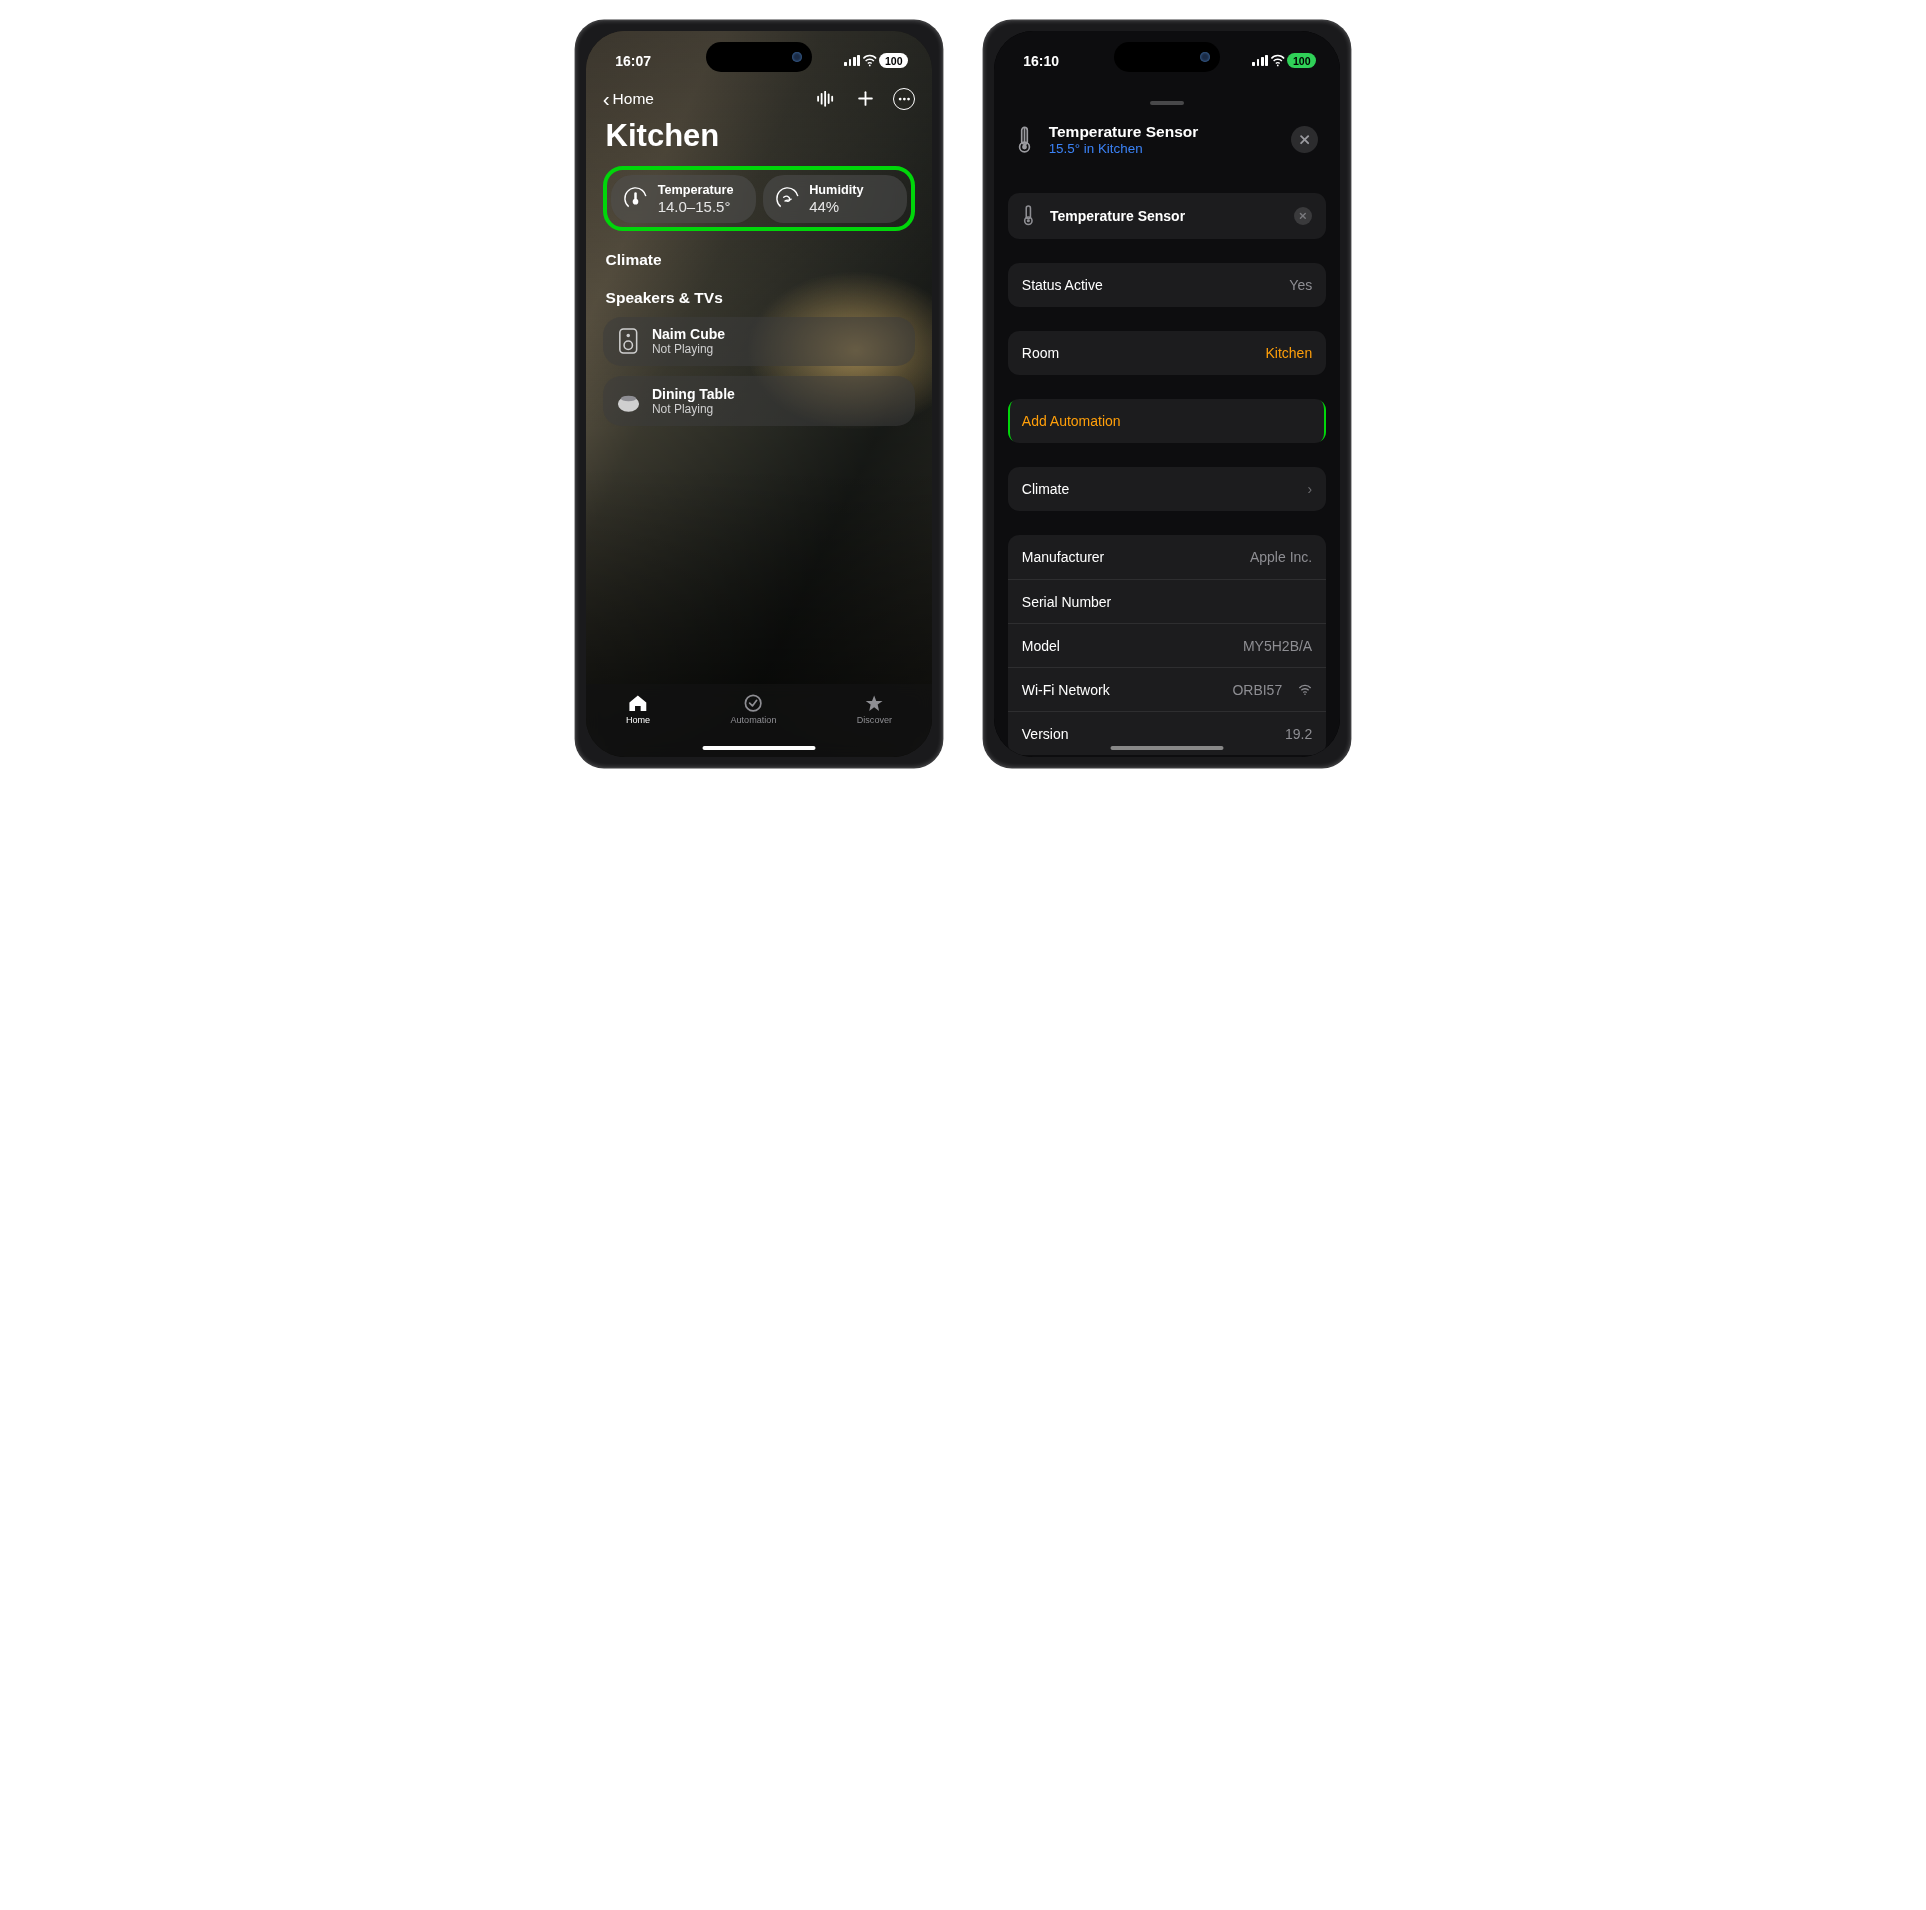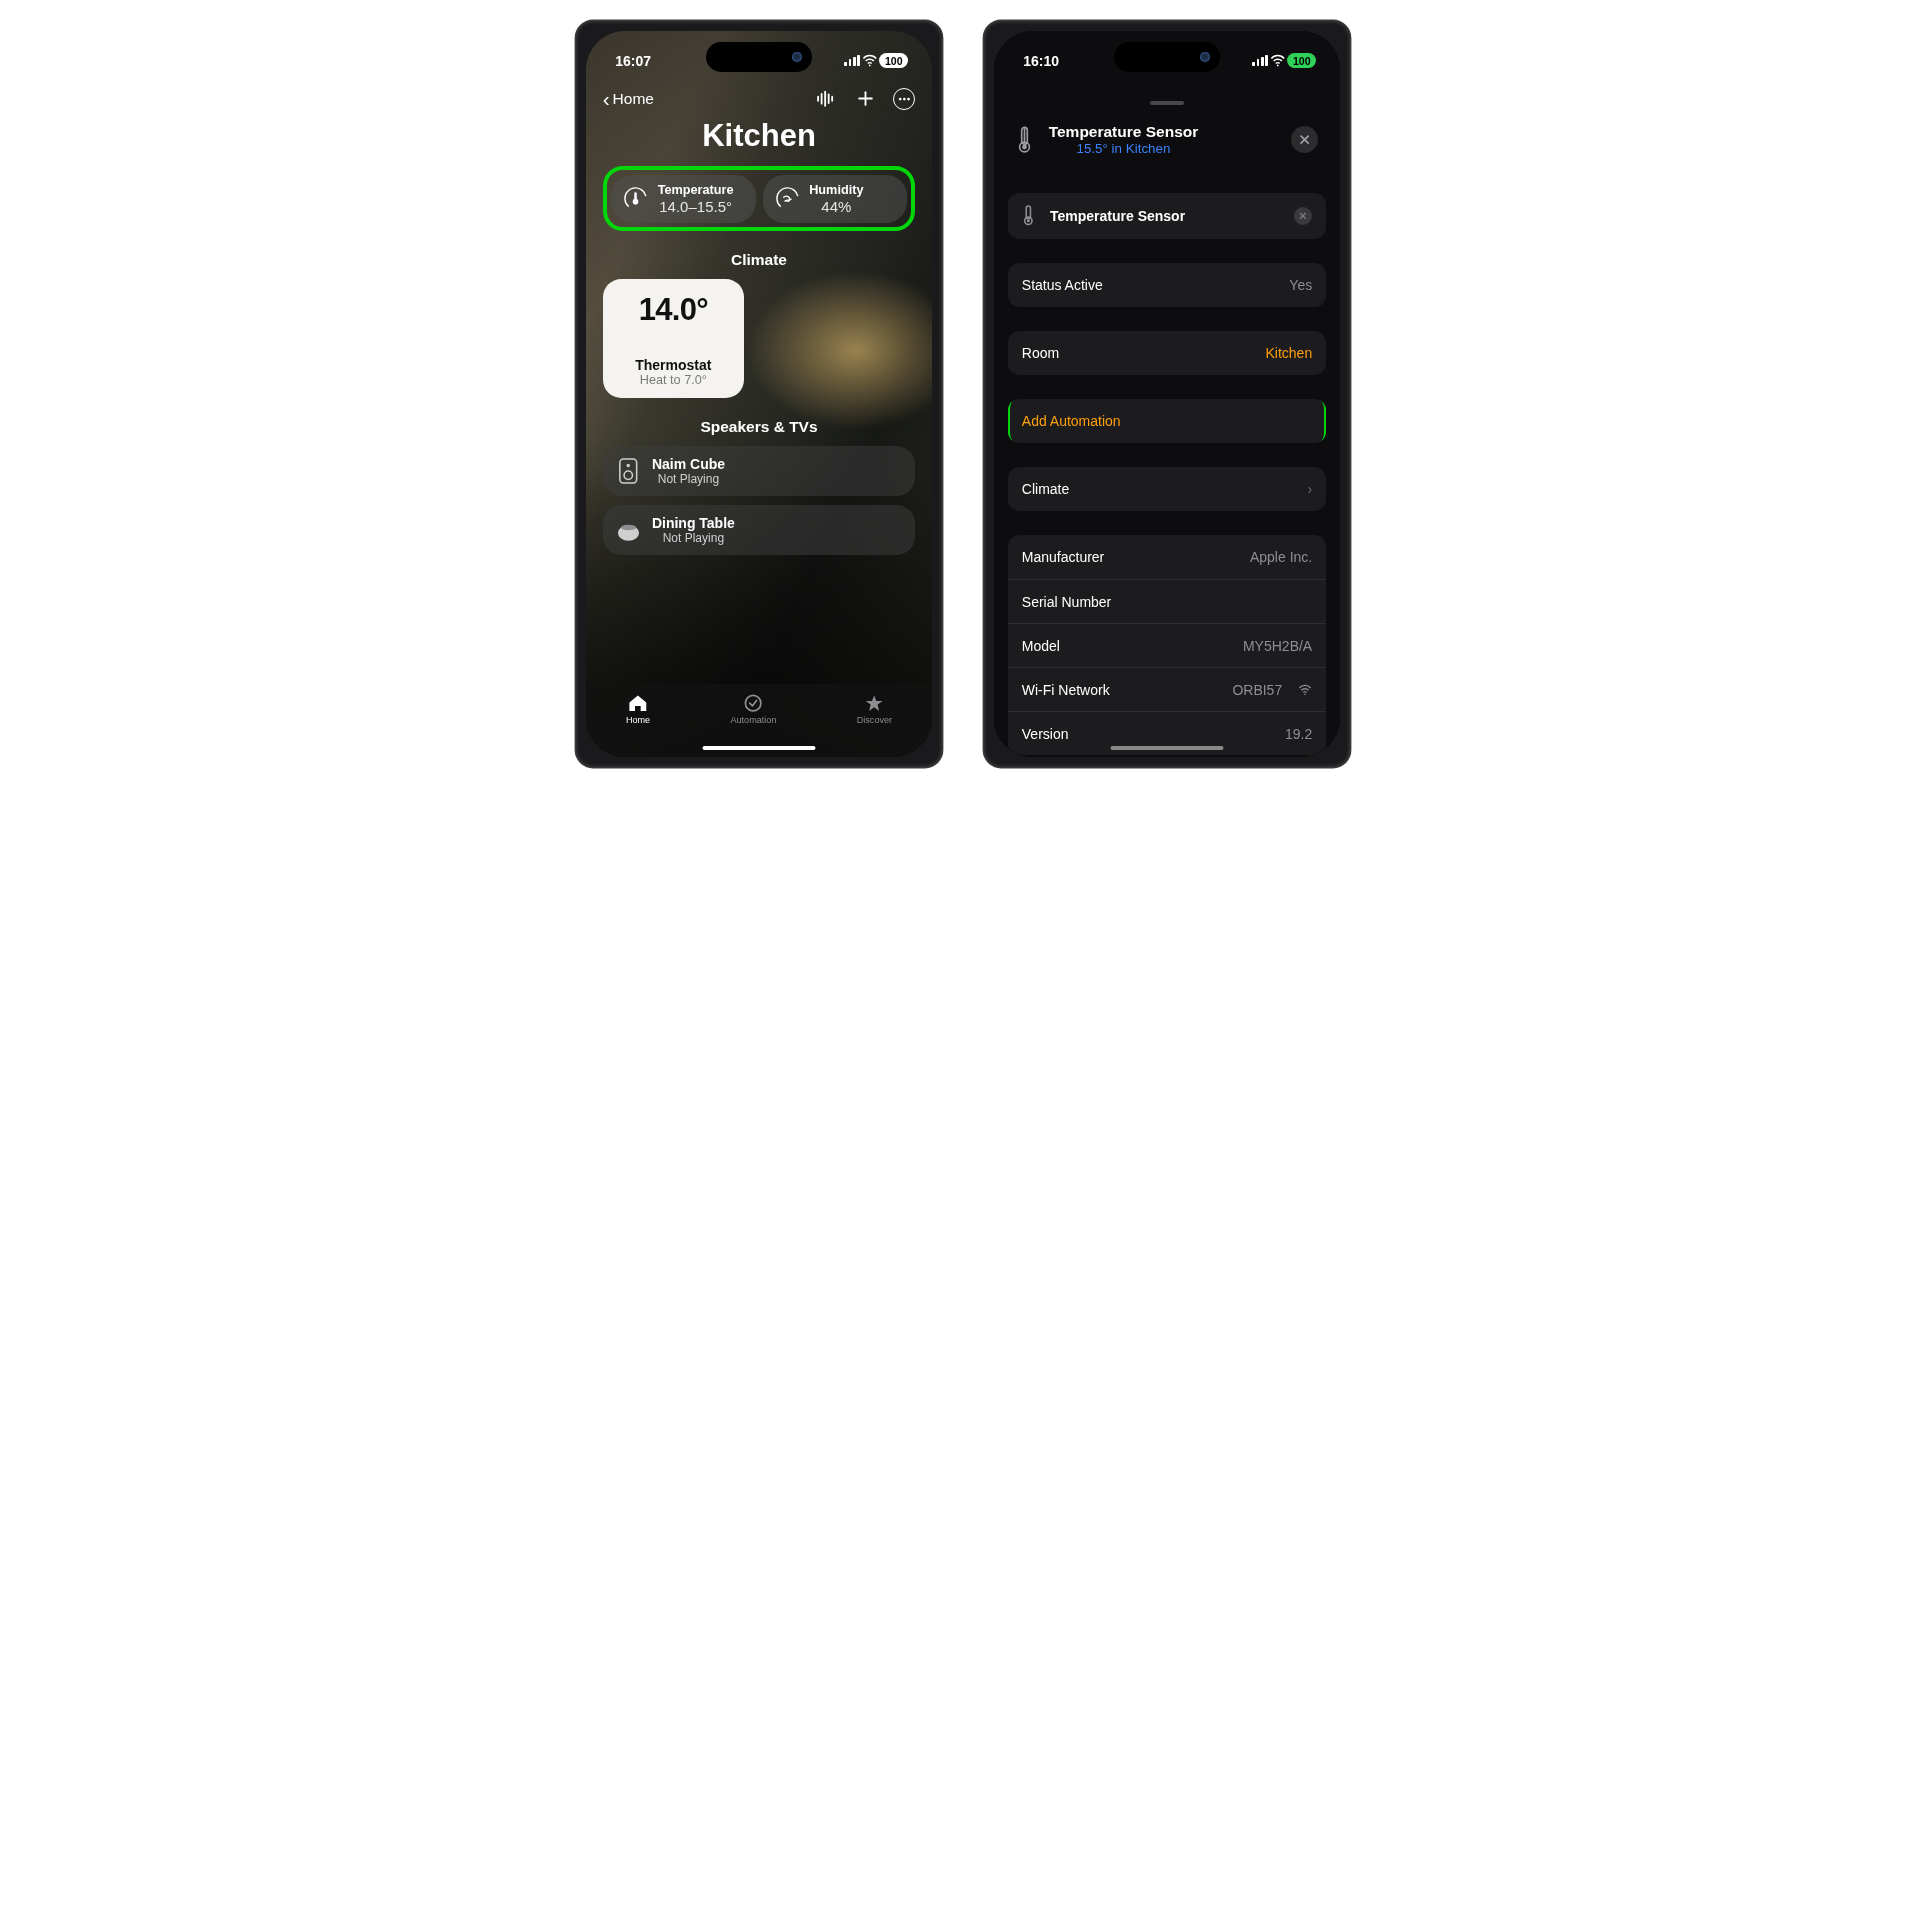--- a/index.html
+++ b/index.html
@@ -10,25 +10,24 @@
     gap: 42px;
     padding: 21px;
     justify-content: center;
   }
   
   
   .phone {
     width: 366px;
     height: 746px;
     background: #1a1a1c;
-    border-radius: 17px;
+    border-radius: 28px;
     padding: 9.8px;
     position: relative;
     box-shadow: 0 0 0 1.4px #3a3a3c, inset 0 0 4.2px rgba(255,255,255,0.2);
-    text-align: center;
   }
   .phone::before { 
     content:"";
   }
   .screen {
     width: 100%;
     height: 100%;
     border-radius: 39px;
     overflow: hidden;
     position: relative;
@@ -236,25 +235,20 @@
             </span>
             <div>
               <div class="pt">Humidity</div>
               <div class="ps">44%</div>
             </div>
           </div>
         </div>
       </div>
 
       <div class="sect-label">Climate</div>
-      <div class="tile">
-        <div class="big">14.0°</div>
-        <div class="tl">Thermostat</div>
-        <div class="ts">Heat to 7.0°</div>
-      </div>
 
       <div class="sect-label">Speakers &amp; TVs</div>
       <div class="sp-row">
         <div class="sp">
           <span class="sic">
             <svg width="22.5" height="28" viewBox="0 0 32 40" fill="none" stroke="#cfcfcf" stroke-width="2.2">
                 <rect x="4" y="3" width="24" height="34" rx="5"></rect>
                 <circle cx="16" cy="12" r="2.5" fill="#cfcfcf" stroke="none"></circle>
                 <circle cx="16" cy="26" r="6"></circle>
               </svg>

